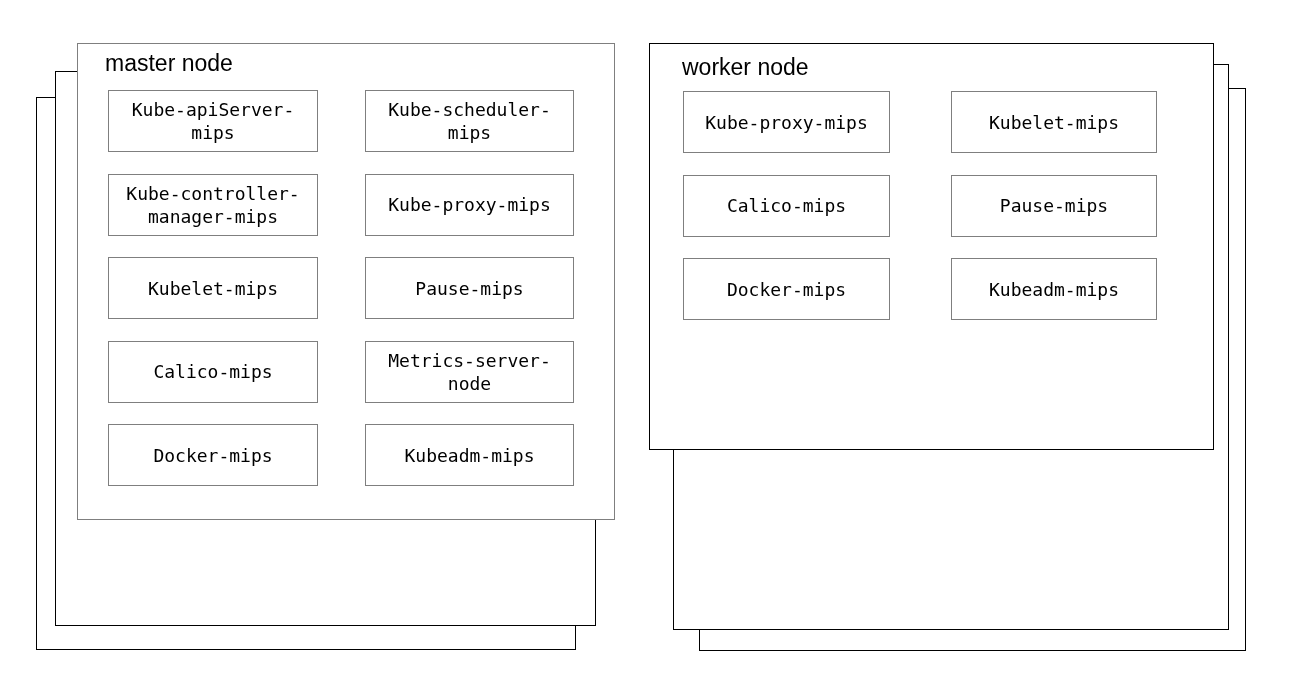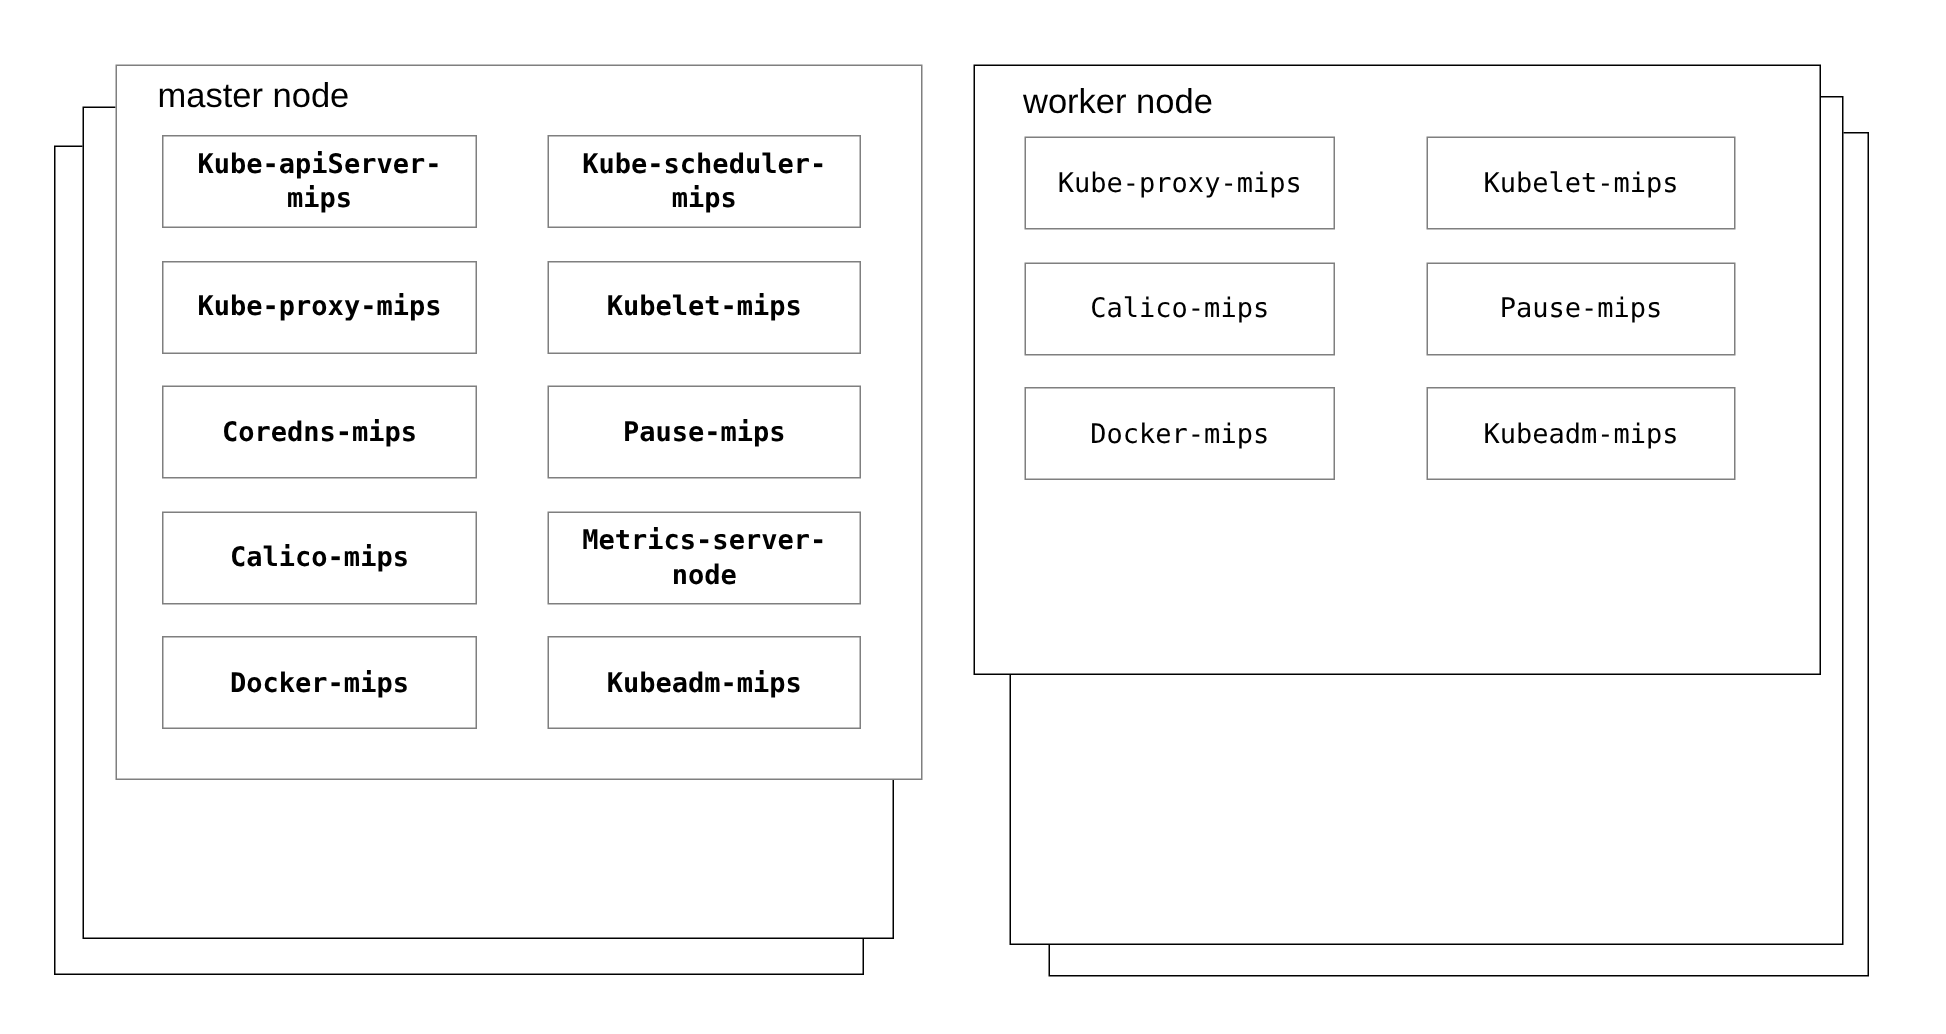--- a/index.html
+++ b/index.html
@@ -52,21 +52,20 @@
   .box-grid {
     position: absolute;
     display: grid;
     grid-auto-rows: 62px;
     row-gap: 21.5px;
   }
   #master-grid {
     left: 30px; top: 46px;
     grid-template-columns: 210px 209px;
     column-gap: 47px;
-    font-weight: bold;
   }
   #worker-grid {
     left: 33px; top: 47px;
     grid-template-columns: 207px 206px;
     column-gap: 61px;
   }
   .comp-box {
     border: 1px solid #7f7f7f;
     background: #ffffff;
     display: flex;
@@ -88,23 +87,24 @@
   <div class="stack-layer" id="master-layer-back"></div>
   <div class="stack-layer" id="master-layer-middle"></div>
 
   <div class="panel" id="master-panel">
     <div class="panel-title" id="master-title">master node</div>
     <div class="box-grid" id="master-grid">
       <div class="comp-box">Kube-apiServer-
 mips</div>
       <div class="comp-box">Kube-scheduler-
 mips</div>
+      <div class="comp-box">Kube-controller-
+manager-mips</div>
       <div class="comp-box">Kube-proxy-mips</div>
       <div class="comp-box">Kubelet-mips</div>
-      <div class="comp-box">Coredns-mips</div>
       <div class="comp-box">Pause-mips</div>
       <div class="comp-box">Calico-mips</div>
       <div class="comp-box">Metrics-server-
 node</div>
       <div class="comp-box">Docker-mips</div>
       <div class="comp-box">Kubeadm-mips</div>
     </div>
   </div>
 
   <div class="stack-layer" id="worker-layer-back"></div>

